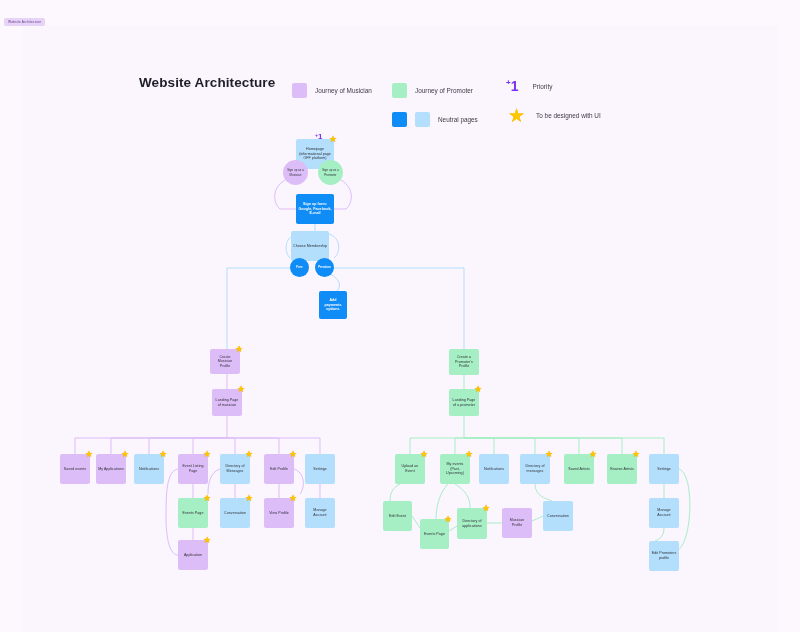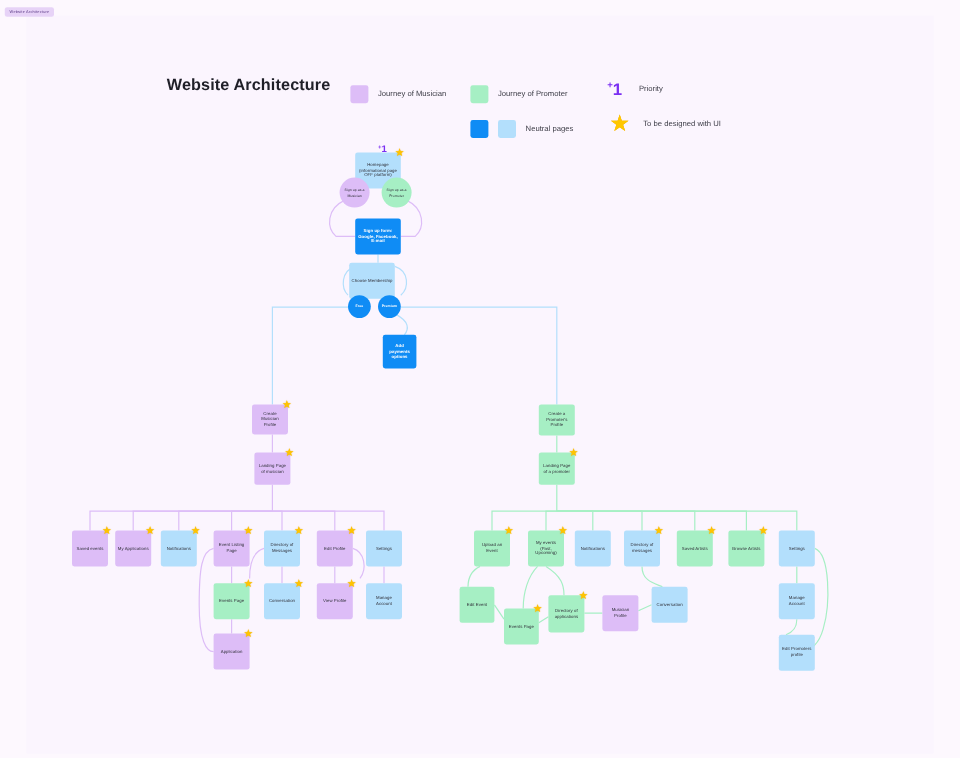--- a/index.html
+++ b/index.html
@@ -4,21 +4,21 @@
 <style>
   html,body{margin:0;padding:0;}
   body{
     width:800px;height:632px;
     background:#fdf8fe;
     font-family:"Liberation Sans", sans-serif;
     overflow:hidden;
     position:relative;
   }
   #canvas{
-    position:absolute;left:0;top:4px;width:800px;height:565px;
+    position:absolute;left:0;top:16px;width:800px;height:565px;
     background:#fdf8fe;
   }
   
   .frame-tag{
     position:absolute;left:4px;top:2px;
     background:#e7d3f7;color:#5b3a86;
     font-size:3.2px;line-height:6px;
     padding:1px 4px;border-radius:2px;
     letter-spacing:.2px;white-space:nowrap;
   }

